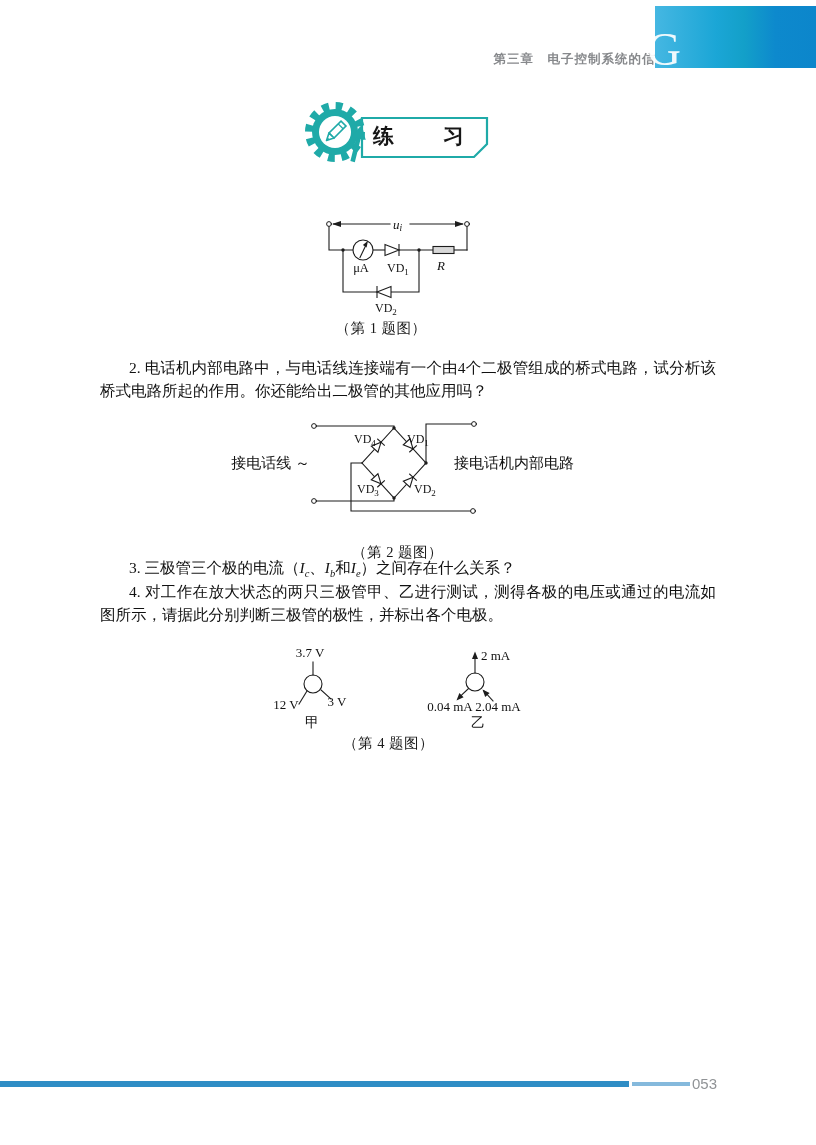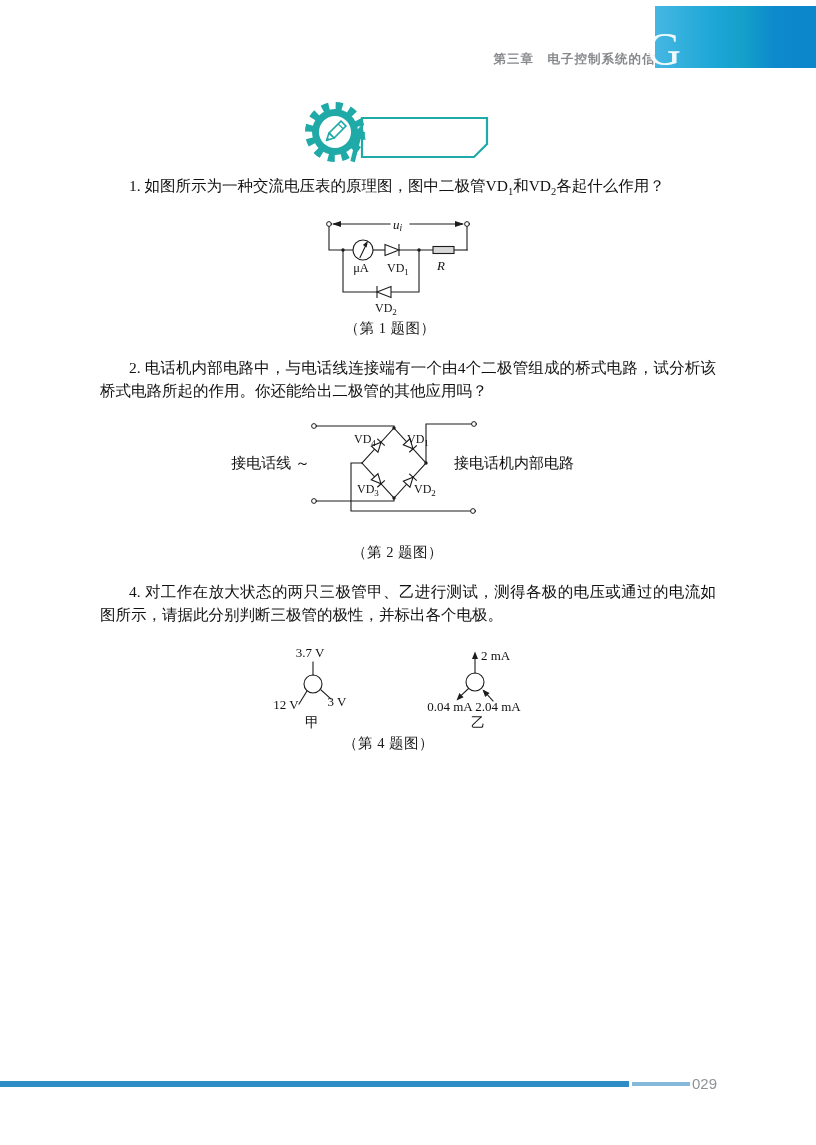--- a/index.html
+++ b/index.html
@@ -52,22 +52,22 @@
         <line x1="-3.5" y1="-8" x2="3.5" y2="-8" stroke="#1faaa8" stroke-width="1.3"></line>
         <polygon points="-3.5,5 3.5,5 0,12" fill="#ffffff" stroke="#1faaa8" stroke-width="1.6" stroke-linejoin="round"></polygon>
         <polygon points="-1.2,9 1.2,9 0,12" fill="#1faaa8"></polygon>
       </g>
       <g transform="rotate(14 56 52)">
         <line x1="56" y1="66" x2="56" y2="40" stroke="#1faaa8" stroke-width="4.6"></line>
         <polygon points="56,28 48.5,42 63.5,42" fill="#1faaa8"></polygon>
       </g>
     </g>
   </svg>
+  <div class="badge-label">练习</div>
 
-  <p class="q" style="top:174px;"><span>1. 如图所示为一种交流电压表的原理图，图中二极管VD</span><sub>1</sub><span>和VD</span><sub>2</sub><span>各起什么作用？</span></p>
 
   <svg class="fig" style="left:300px;top:215px;" width="220" height="110" viewBox="0 0 220 110" stroke-linecap="square" font-family="Liberation Serif,DejaVu Serif,serif">
     <g stroke="#1c1c1c" stroke-width="1.1" fill="none">
       <line x1="33.5" y1="9" x2="90" y2="9"></line>
       <line x1="110" y1="9" x2="162.5" y2="9"></line>
       <polyline points="29,11.5 29,35 53,35"></polyline>
       <line x1="73" y1="35" x2="85" y2="35"></line>
       <line x1="99" y1="35" x2="133" y2="35"></line>
       <line x1="154" y1="35" x2="167" y2="35"></line>
       <line x1="167" y1="35" x2="167" y2="11.5"></line>
@@ -95,21 +95,21 @@
     </g>
     <rect x="133" y="31.5" width="21" height="7" fill="#d8d8d8" stroke="#1c1c1c" stroke-width="1.1"></rect>
     <circle cx="43" cy="35" r="1.7" fill="#1c1c1c"></circle>
     <circle cx="119" cy="35" r="1.7" fill="#1c1c1c"></circle>
     <text x="93" y="13.5" font-size="13" font-style="italic"><tspan>u</tspan><tspan dy="2.5" font-size="9.5">i</tspan></text>
     <text x="61" y="57" font-size="12.5" text-anchor="middle">μA</text>
     <text x="87" y="57" font-size="12"><tspan>VD</tspan><tspan dy="2.5" font-size="9">1</tspan></text>
     <text x="141" y="55" font-size="13" font-style="italic" text-anchor="middle">R</text>
     <text x="75" y="97" font-size="12"><tspan>VD</tspan><tspan dy="2.5" font-size="9">2</tspan></text>
   </svg>
-  <div class="fig-caption" style="left:309px;top:319px;width:162px;">（第 1 题图）</div>
+  <div class="fig-caption" style="left:300px;top:319px;width:162px;">（第 1 题图）</div>
 
   <p class="q" style="top:356px;">2. 电话机内部电路中，与电话线连接端有一个由4个二极管组成的桥式电路，试分析该桥式电路所起的作用。你还能给出二极管的其他应用吗？</p>
 
   <svg class="fig" style="left:230px;top:415px;" width="350" height="125" viewBox="0 0 350 125" stroke-linecap="square" font-family="Liberation Serif,DejaVu Serif,serif">
     <g stroke="#1c1c1c" stroke-width="1.1" fill="none">
       <polyline points="86.5,11 164,11 164,13"></polyline>
       <line x1="164" y1="13" x2="132" y2="48"></line>
       <line x1="164" y1="13" x2="196" y2="48"></line>
       <line x1="132" y1="48" x2="164" y2="83"></line>
       <line x1="164" y1="83" x2="196" y2="48"></line>
@@ -142,20 +142,21 @@
     </g>
     <text x="124" y="28" font-size="12"><tspan>VD</tspan><tspan dy="2.5" font-size="9">4</tspan></text>
     <text x="177" y="28" font-size="12"><tspan>VD</tspan><tspan dy="2.5" font-size="9">1</tspan></text>
     <text x="127" y="78" font-size="12"><tspan>VD</tspan><tspan dy="2.5" font-size="9">3</tspan></text>
     <text x="184" y="78" font-size="12"><tspan>VD</tspan><tspan dy="2.5" font-size="9">2</tspan></text>
     <text x="80" y="53" font-size="15" text-anchor="end">接电话线 ～</text>
     <text x="224" y="53" font-size="15">接电话机内部电路</text>
   </svg>
   <div class="fig-caption" style="left:300px;top:523px;width:195px;margin-top:20px;">（第 2 题图）</div>
 
+  <p class="q" style="top:556px;"><span>3. 三极管三个极的电流（</span><span class="ivar">I</span><sub class="ivar">c</sub><span>、</span><span class="ivar">I</span><sub class="ivar">b</sub><span>和</span><span class="ivar">I</span><sub class="ivar">e</sub><span>）之间存在什么关系？</span></p>
 
   <p class="q" style="top:580px;">4. 对工作在放大状态的两只三极管甲、乙进行测试，测得各极的电压或通过的电流如图所示，请据此分别判断三极管的极性，并标出各个电极。</p>
 
   <svg class="fig" style="left:250px;top:640px;" width="300" height="95" viewBox="0 0 300 95" stroke-linecap="square" font-family="Liberation Serif,DejaVu Serif,serif">
     <g>
       <circle cx="63" cy="44" r="9" fill="#fff" stroke="#1c1c1c" stroke-width="1.1"></circle>
       <g stroke="#1c1c1c" stroke-width="1.1">
         <line x1="63" y1="35" x2="63" y2="22"></line>
         <line x1="57" y1="51" x2="49" y2="64"></line>
         <line x1="71" y1="50" x2="81" y2="59"></line>
@@ -180,15 +181,15 @@
       <text x="231" y="20" font-size="13">2 mA</text>
       <text x="200" y="71" font-size="13" text-anchor="middle">0.04 mA</text>
       <text x="248" y="71" font-size="13" text-anchor="middle">2.04 mA</text>
       <text x="228" y="87" font-size="14" text-anchor="middle">乙</text>
     </g>
   </svg>
   <div class="fig-caption" style="left:300px;top:734px;width:177px;text-align:center;">（第 4 题图）</div>
 
   <div class="footer-bar-dark"></div>
   <div class="footer-bar-light"></div>
-  <div class="page-number">029</div>
+  <div class="page-number">053</div>
 
 </div>
 
 </body></html>

